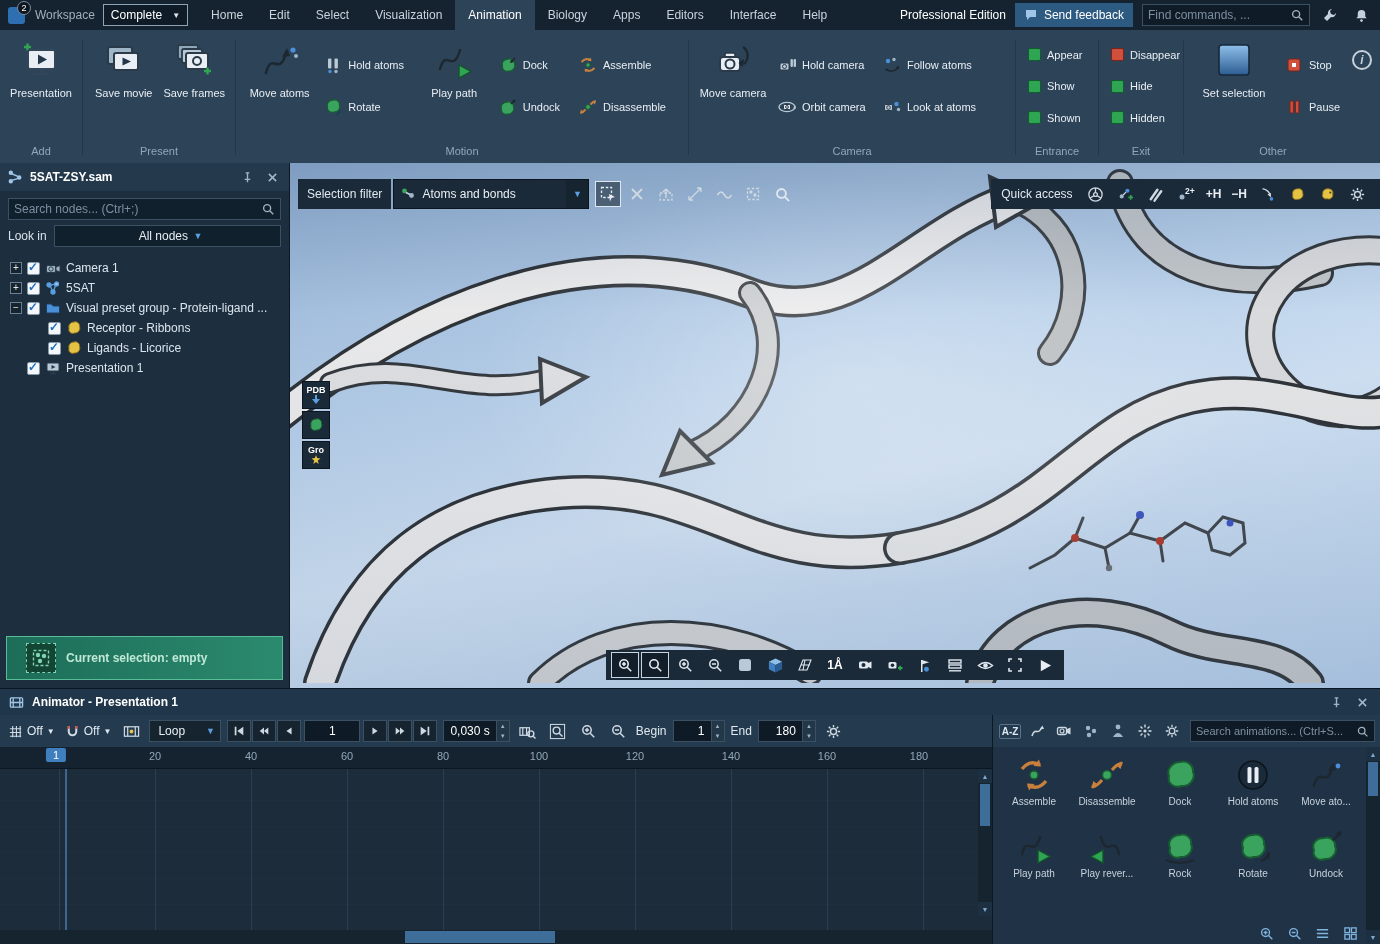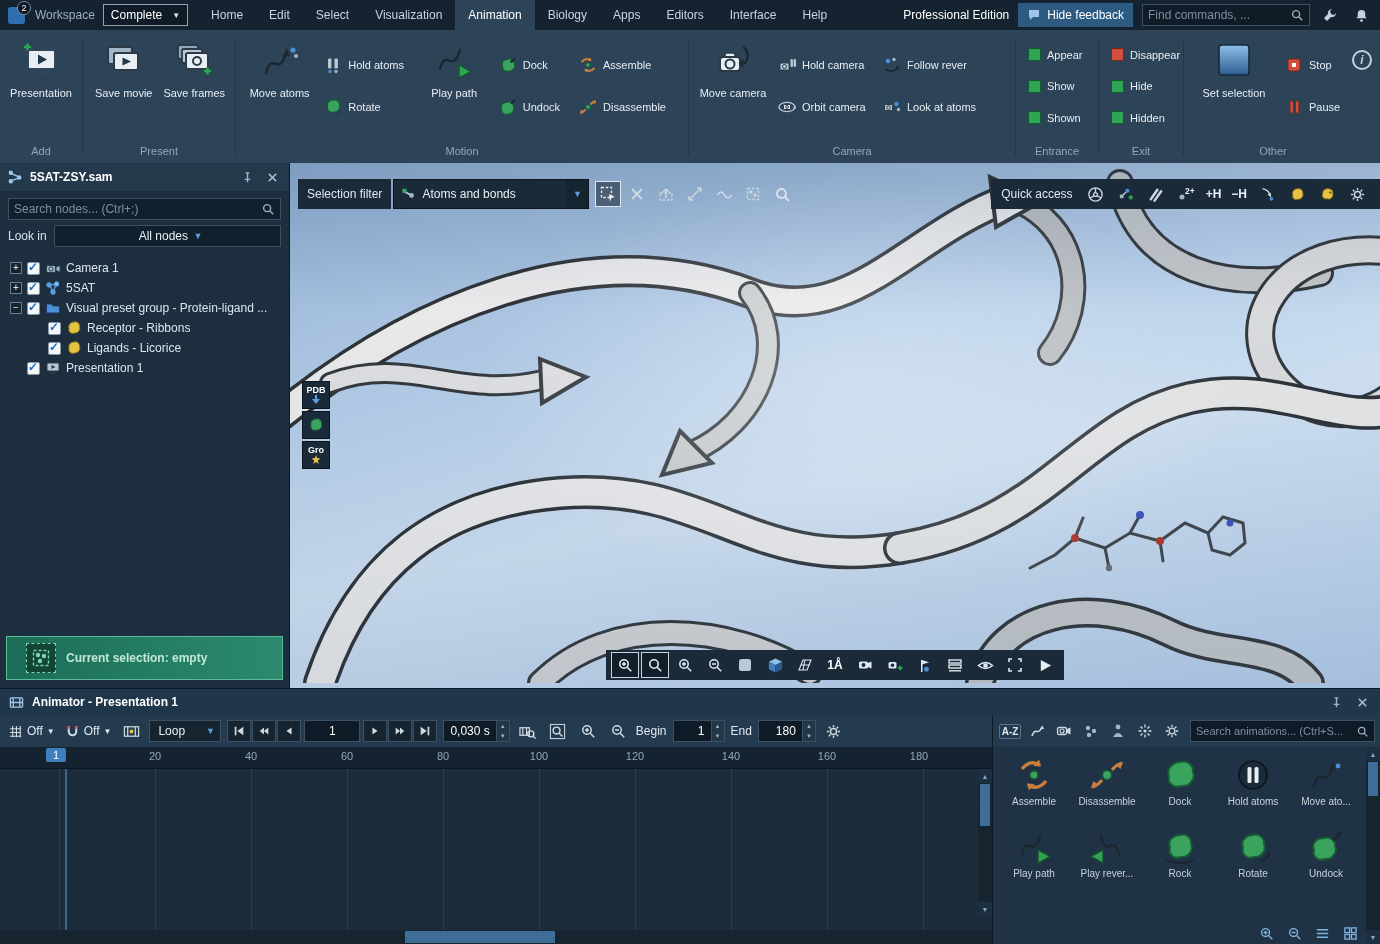--- a/index.html
+++ b/index.html
@@ -158,21 +158,21 @@
       <div class="menu-item">Help</div>
     </div>
     <div class="mb-right">
       <span style="color:#fff;">Professional Edition</span>
       <div class="feedback-btn">
         <span>
             <svg width="14" height="14" viewBox="0 0 14 14">
               <path d="M2 2h10v7H6l-3 3v-3H2z" fill="#9fc6e8"></path>
             </svg>
           </span>
-        <span>Hide feedback</span>
+        <span>Send feedback</span>
       </div>
       <div class="find-box">
         <input placeholder="Find commands, ..." style="">
         <span>
             <svg width="14" height="14" viewBox="0 0 16 16" fill="none" stroke="#9fb0bf" stroke-width="1.6">
               <circle cx="7" cy="7" r="4"></circle>
               <path d="M10 10l4 4"></path>
             </svg>
           </span>
       </div>
@@ -378,21 +378,21 @@
         <div class="scol" style="width:112px;">
           <div class="sbtn">
             <span class="sicon">
                 <svg viewBox="0 0 18 18">
                   <circle cx="5" cy="5" r="2.2" fill="#4a90d9"></circle>
                   <circle cx="11" cy="3.5" r="1.7" fill="#9fb6c9"></circle>
                   <path d="M2.5 13 q6.5 4.5 13 -1" stroke="#1d2730" stroke-width="1.6" fill="none"></path>
                   <polygon points="16.5,12.5 12.5,12 15,9.5" fill="#1d2730"></polygon>
                 </svg>
               </span>
-            <span>Follow rever</span>
+            <span>Follow atoms</span>
           </div>
           <div class="sbtn">
             <span class="sicon">
                 <svg viewBox="0 0 18 18">
                   <rect x="1.5" y="6.5" width="8" height="6" rx="1.3" fill="#b9c9d6" stroke="#2a3a49"></rect>
                   <circle cx="5.5" cy="9.5" r="1.8" fill="none" stroke="#2a3a49"></circle>
                   <circle cx="13.5" cy="6" r="2.2" fill="#4a90d9"></circle>
                   <circle cx="15.5" cy="11.5" r="1.7" fill="#9fb6c9"></circle>
                 </svg>
               </span>

